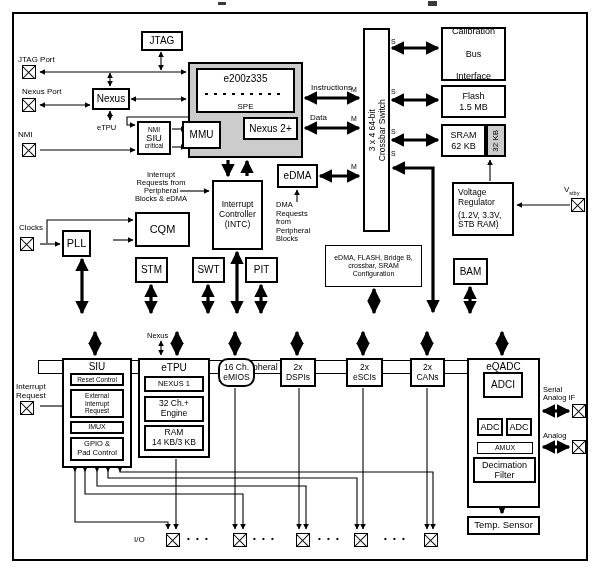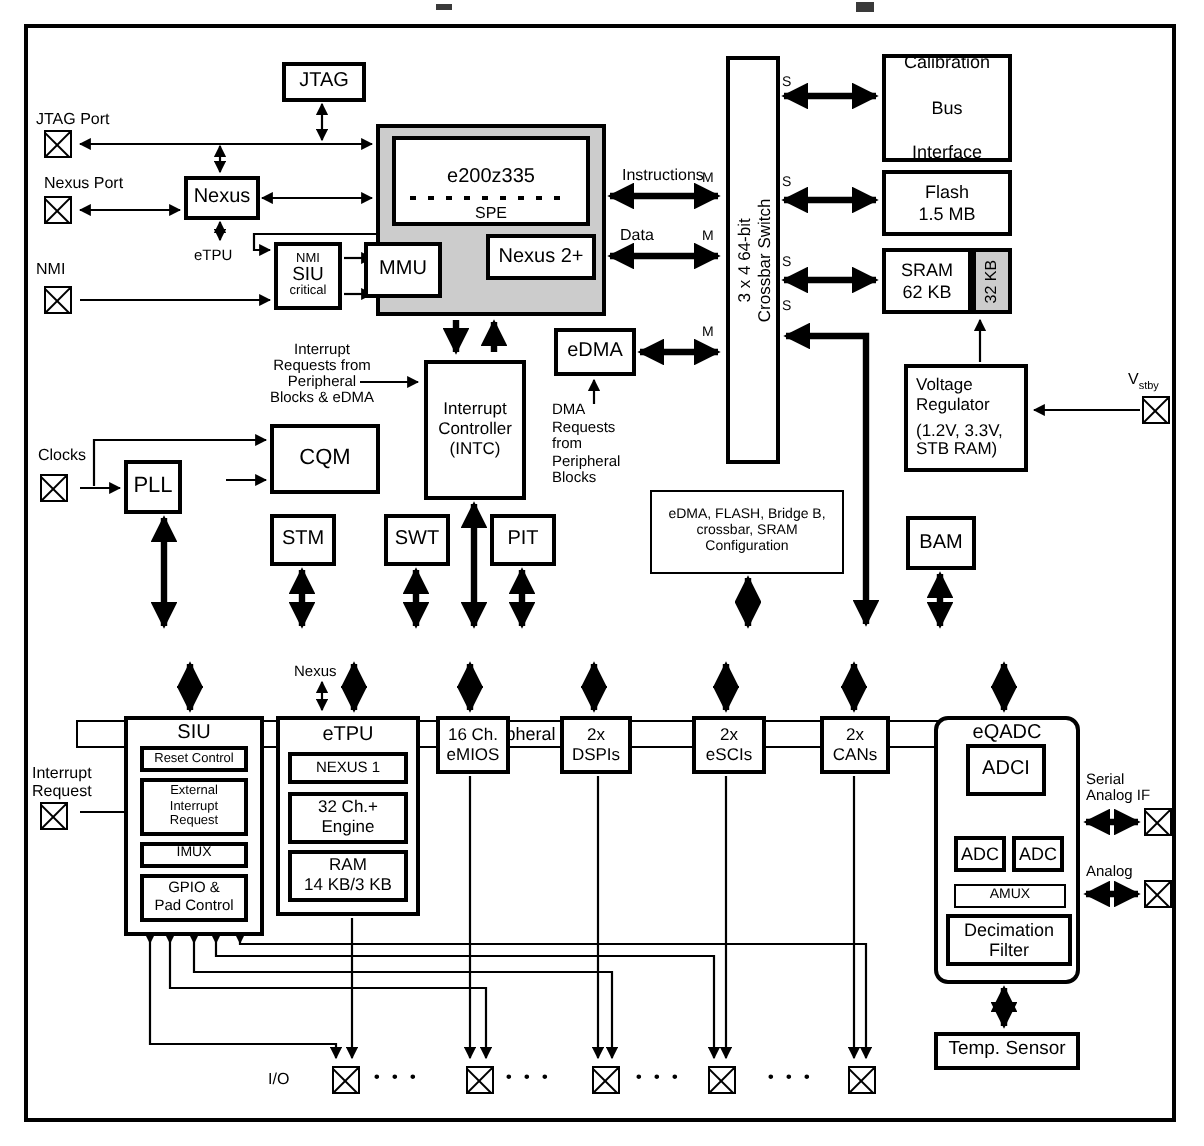--- a/index.html
+++ b/index.html
@@ -162,21 +162,21 @@
 
   <div class="box" style="left:141px;top:31px;width:42px;height:20px;font-size:10px;">JTAG</div>
   <div class="box" style="left:92px;top:88px;width:38px;height:22px;font-size:10px;">Nexus</div>
   <div class="lbl" style="left:97px;top:124px;font-size:7.5px;">eTPU</div>
   <div class="box" style="left:137px;top:121px;width:34px;height:34px;line-height:1;">
     <span style="font-size:6.5px;">NMI</span>
     <span style="font-size:9.5px;">SIU</span>
     <span style="font-size:6.5px;">critical</span>
   </div>
   <div class="box gray" style="left:188px;top:62px;width:115px;height:96px;"></div>
-  <div class="box" style="left:196px;top:68px;width:99px;height:45px;justify-content:flex-end;">
+  <div class="box" style="left:196px;top:68px;width:99px;height:45px;justify-content:space-between;">
     <span style="font-size:10px;padding-top:3px;">e200z335</span>
     <div style="width:86%;height:2px;margin:3px auto 2px;background-image:repeating-linear-gradient(90deg,#000 0 3px,transparent 3px 9px);"></div>
     <span style="font-size:8px;">SPE</span>
   </div>
   <div class="box" style="left:182px;top:121px;width:39px;height:28px;font-size:10px;">MMU</div>
   <div class="box" style="left:243px;top:117px;width:55px;height:23px;font-size:10px;">Nexus 2+</div>
 
   <div class="box vwrap" style="left:363px;top:28px;width:27px;height:204px;">
     <div class="vrot blk" style="font-size:8.5px;">
       <span>3 x 4  64-bit</span>
@@ -272,38 +272,38 @@
   <div class="box" style="left:144px;top:376px;width:60px;height:16px;font-size:7.5px;">NEXUS 1</div>
   <div class="box blk" style="left:144px;top:396px;width:60px;height:26px;font-size:8.5px;">
     <span>32 Ch.+</span>
       <span>Engine</span>
   </div>
   <div class="box blk" style="left:144px;top:425px;width:60px;height:26px;font-size:8.5px;">
     <span>RAM</span>
       <span>14 KB/3 KB</span>
   </div>
 
-  <div class="box blk" style="left:218px;top:358px;width:37px;height:29px;font-size:8.5px;">
+  <div class="box blk" style="left:218px;top:358px;width:37px;height:29px;font-size:8.5px;border-radius:10px;">
     <span>16 Ch.</span>
       <span>eMIOS</span>
   </div>
   <div class="box blk" style="left:280px;top:358px;width:36px;height:29px;font-size:8.5px;">
     <span>2x</span>
       <span>DSPIs</span>
   </div>
   <div class="box blk" style="left:346px;top:358px;width:37px;height:29px;font-size:8.5px;">
     <span>2x</span>
       <span>eSCIs</span>
   </div>
   <div class="box blk" style="left:410px;top:358px;width:35px;height:29px;font-size:8.5px;">
     <span>2x</span>
       <span>CANs</span>
   </div>
 
-  <div class="box b25 topal" style="left:467px;top:358px;width:73px;height:134px;border-radius:7px;">
+  <div class="box b25 topal" style="left:467px;top:358px;width:73px;height:150px;">
     <span style="font-size:10px;padding-top:1px;">eQADC</span>
   </div>
   <div class="box" style="left:483px;top:372px;width:40px;height:26px;font-size:10px;">ADCI</div>
   <div class="box" style="left:477px;top:418px;width:26px;height:18px;font-size:9px;">ADC</div>
   <div class="box" style="left:506px;top:418px;width:26px;height:18px;font-size:9px;">ADC</div>
   <div class="box b1" style="left:477px;top:442px;width:56px;height:12px;font-size:7px;border-width:1.5px;">AMUX</div>
   <div class="box" style="left:467px;top:516px;width:73px;height:19px;font-size:9.5px;">Temp. Sensor</div>
   <div class="box blk" style="left:473px;top:457px;width:63px;height:26px;font-size:9px;">
     <span>Decimation</span>
       <span>Filter</span>

